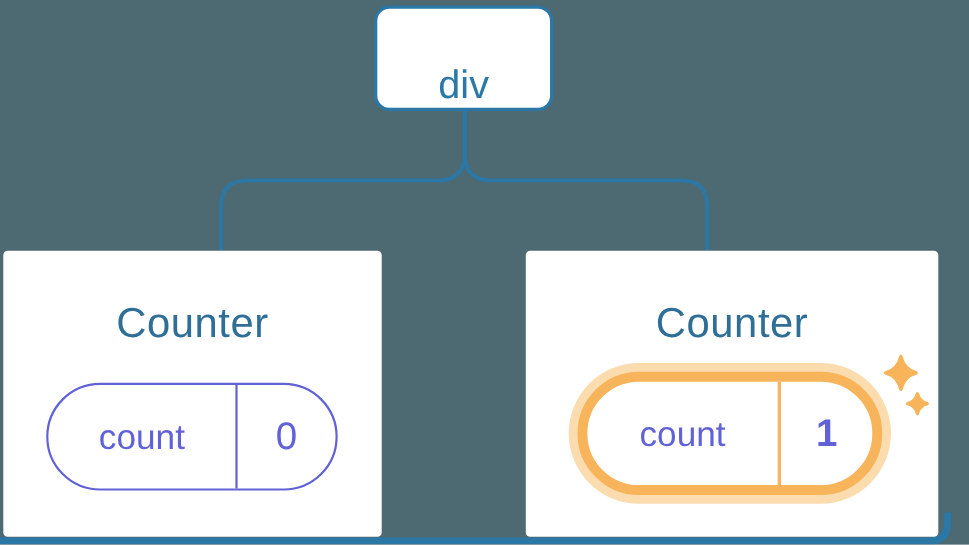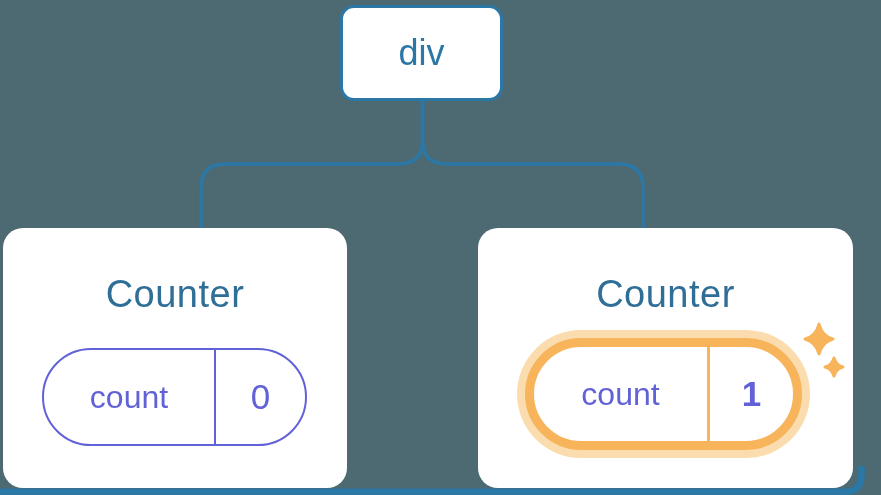--- a/index.html
+++ b/index.html
@@ -36,33 +36,33 @@
     stroke: var(--line-blue);
     stroke-width: 6.5;
   }
   .root-node {
     position: absolute;
     left: 340px; top: 5px;
     width: 163px; height: 96px;
     background: var(--card-white);
     border: 3px solid var(--line-blue);
     border-radius: 14px;
-    display: flex; align-items: center; justify-content: center;
+    display: flex; align-items: flex-end; justify-content: center;
   }
   .root-node .root-label {
     font-size: 36px;
     font-weight: 500;
     color: var(--line-blue);
   }
   .card {
     position: absolute;
     top: 228px;
     height: 260px;
     background: var(--card-white);
-    border-radius: 20px;
+    border-radius: 4px;
   }
   .card-left  { left: 3px;   width: 344px; }
   .card-right { left: 478px; width: 375px; }
   .card-title {
     position: absolute;
     top: 44px; left: 0;
     width: 100%;
     text-align: center;
     font-size: 38px;
     line-height: 44px;

